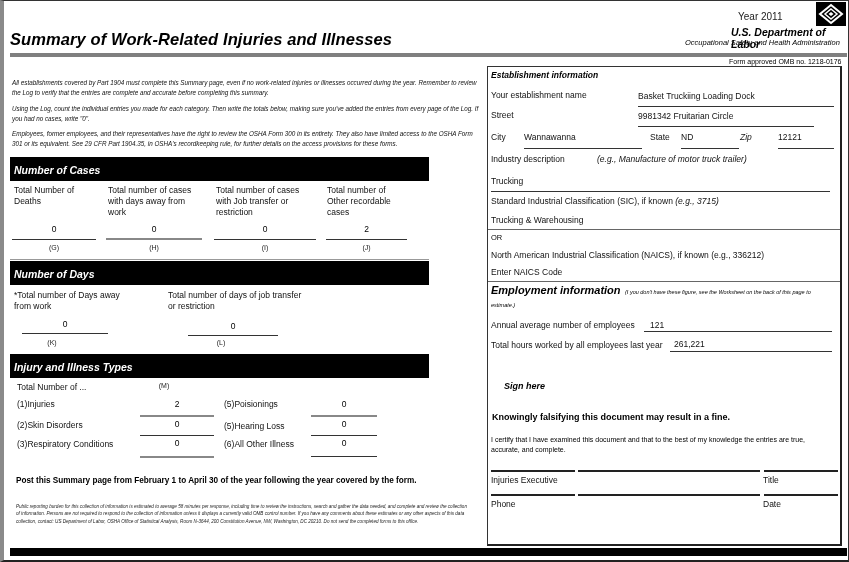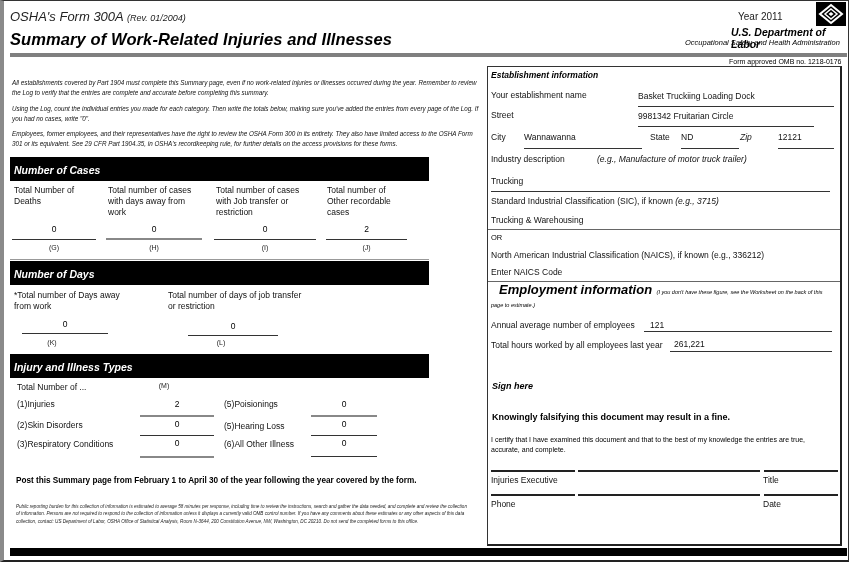--- a/index.html
+++ b/index.html
@@ -49,24 +49,20 @@
   .rsep { height: 1px; background: #666; }
   .ital { font-style: italic; }
 
   .logo svg { display: block; }
 </style>
 </head>
 <body>
 
 <div id="page">
 
-  <div class="abs form-num">
-    <span>OSHA's Form 300A</span>
-    <span class="rev">(Rev. 01/2004)</span>
-  </div>
   <div class="abs main-title">Summary of Work-Related Injuries and Illnesses</div>
   <div class="abs title-rule"></div>
 
   <div class="abs year">Year 2011</div>
   <div class="abs logo">
     <svg width="30" height="24" viewBox="0 0 30 24">
       <rect width="30" height="24" fill="#000"></rect>
       <polygon points="15,3 26,12 15,21 4,12" fill="none" stroke="#fff" stroke-width="2"></polygon>
       <polygon points="15,7 21,12 15,17 9,12" fill="none" stroke="#fff" stroke-width="1.5"></polygon>
       <polygon points="15,10 17.5,12 15,14 12.5,12" fill="#fff"></polygon>
@@ -180,33 +176,33 @@
     </div>
     <div class="abs r" style="left:3px; top:148px;">Trucking &amp; Warehousing</div>
     <div class="abs rsep" style="left:0; top:162px; width:352px;"></div>
 
     <div class="abs" style="left:3px; top:166px; font-size:7.5px;">OR</div>
     <div class="abs r" style="left:3px; top:183px;">North American Industrial Classification (NAICS), if known (e.g., 336212)</div>
     <div class="abs r" style="left:3px; top:200px;">Enter NAICS Code</div>
     <div class="abs rsep" style="left:0; top:214px; width:352px;"></div>
 
     <div class="abs" style="left:3px; top:217px; width:340px; line-height:9px;">
-      <span style="font-size:13px; font-weight:bold; font-style:italic;margin-left:8px;">Employment information</span>
+      <span style="font-size:11px; font-weight:bold; font-style:italic;">Employment information</span>
       <span style="font-size:5.5px; font-style:italic;">(I you don't have these figure, see the Worksheet on the back of this page to estimate.)</span>
     </div>
 
     <div class="abs r" style="left:3px; top:253px;">Annual average number of employees</div>
     <div class="abs r" style="left:162px; top:253px;">121</div>
     <div class="abs rline" style="left:156px; top:264px; width:188px;"></div>
 
     <div class="abs r" style="left:3px; top:273px;">Total hours worked by all employees last year</div>
     <div class="abs r" style="left:186px; top:272px;">261,221</div>
     <div class="abs rline" style="left:182px; top:284px; width:162px;"></div>
 
-    <div class="abs" style="left:4px; top:314px; font-size:9px; font-weight:bold; font-style:italic;">Sign here</div>
+    <div class="abs" style="left:16px; top:314px; font-size:9px; font-weight:bold; font-style:italic;">Sign here</div>
 
     <div class="abs" style="left:4px; top:345px; font-size:9px; font-weight:bold;">Knowingly falsifying this document may result in a fine.</div>
     <div class="abs" style="left:3px; top:368px; width:320px; font-size:7px; line-height:10px;">I certify that I have examined this document and that to the best of my knowledge the entries are true, accurate, and complete.</div>
 
     <div class="abs" style="left:3px; top:403px; width:84px; height:2px; background:#222;"></div>
     <div class="abs" style="left:90px; top:403px; width:182px; height:2px; background:#222;"></div>
     <div class="abs" style="left:276px; top:403px; width:74px; height:2px; background:#222;"></div>
     <div class="abs r" style="left:3px; top:408px;">Injuries Executive</div>
     <div class="abs r" style="left:275px; top:408px;">Title</div>
 

